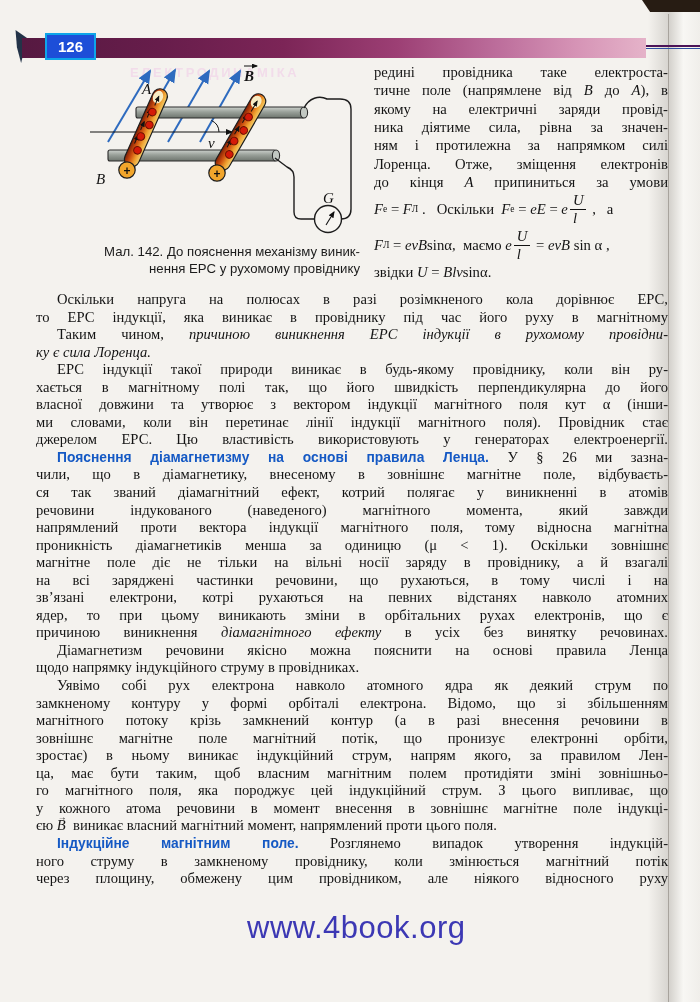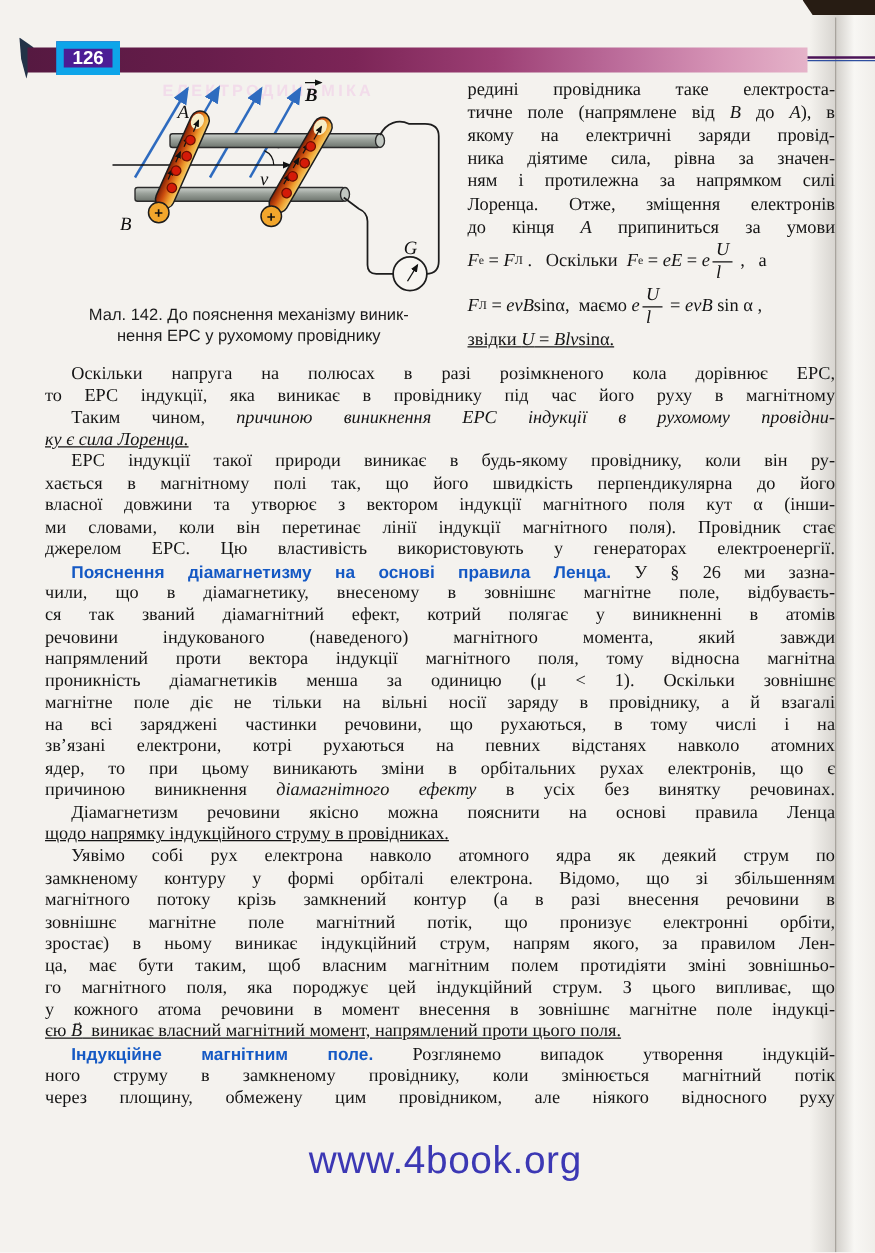--- a/index.html
+++ b/index.html
@@ -40,50 +40,50 @@
   }
   .header-title{
     position:absolute; left:130px; top:41px;
     font-family:"Liberation Sans", sans-serif;
     font-size:13px; font-weight:bold; letter-spacing:2.6px;
     color:#f2dcea;
     margin-top:24px;
   }
   .pagenum-box{
     position:absolute; left:45px; top:33px; width:51px; height:27px;
-    background:#4c1d95; border:6px solid #0ea5e9;
+    background:#1d4ed8; border:2px solid #0ea5e9;
     box-sizing:border-box;
     display:flex; align-items:center; justify-content:center;
   }
   .pagenum-box span{
     font-family:"Liberation Sans", sans-serif;
     font-size:15px; font-weight:bold; color:#fff;
   }
   .header-line-a{position:absolute; left:646px; top:45px; width:54px; height:2px; background:#4c1458;}
   .header-line-b{position:absolute; left:646px; top:47.5px; width:54px; height:1.5px; background:#2e4fa0;}
 
   
   .fig-svg{position:absolute; left:38px; top:58px;}
   .flab{font-family:"Liberation Serif",serif; font-style:italic; font-size:15px; fill:#111;}
   .fig-caption{
     position:absolute; left:38px; top:244px; width:322px;
     font-family:"Liberation Sans", sans-serif;
-    font-size:13.2px; line-height:16.5px; color:#1c1c1c; text-align:center;
+    font-size:13.2px; line-height:16.5px; color:#1c1c1c; text-align:right;
   }
 
   
   .rcol{position:absolute; left:374px; top:63px; width:294px;}
   .rcol .tline{font-size:14.7px; line-height:18.35px; height:18.35px;}
   .main{position:absolute; left:36px; top:291px; width:632px;}
   .main .tline{font-size:14.6px; line-height:17.55px; height:17.55px;}
   .tline{
     text-align:justify; text-align-last:justify;
     white-space:normal;
   }
-  .tline.last{text-align-last:left;text-decoration:underline;}
+  .tline.last{text-align-last:left;}
   .tline.ind{text-indent:21px;}
   .tline.fline{
     display:flex; align-items:center; height:36px !important;
     text-align:left; text-indent:0;
   }
   .st-i{font-style:italic;}
   .st-sub{font-size:9.5px; vertical-align:-3px; font-style:normal;}
   .st-blue{
     color:#1559c4; font-weight:bold;
     font-family:"Liberation Sans", sans-serif; font-size:13.8px;

